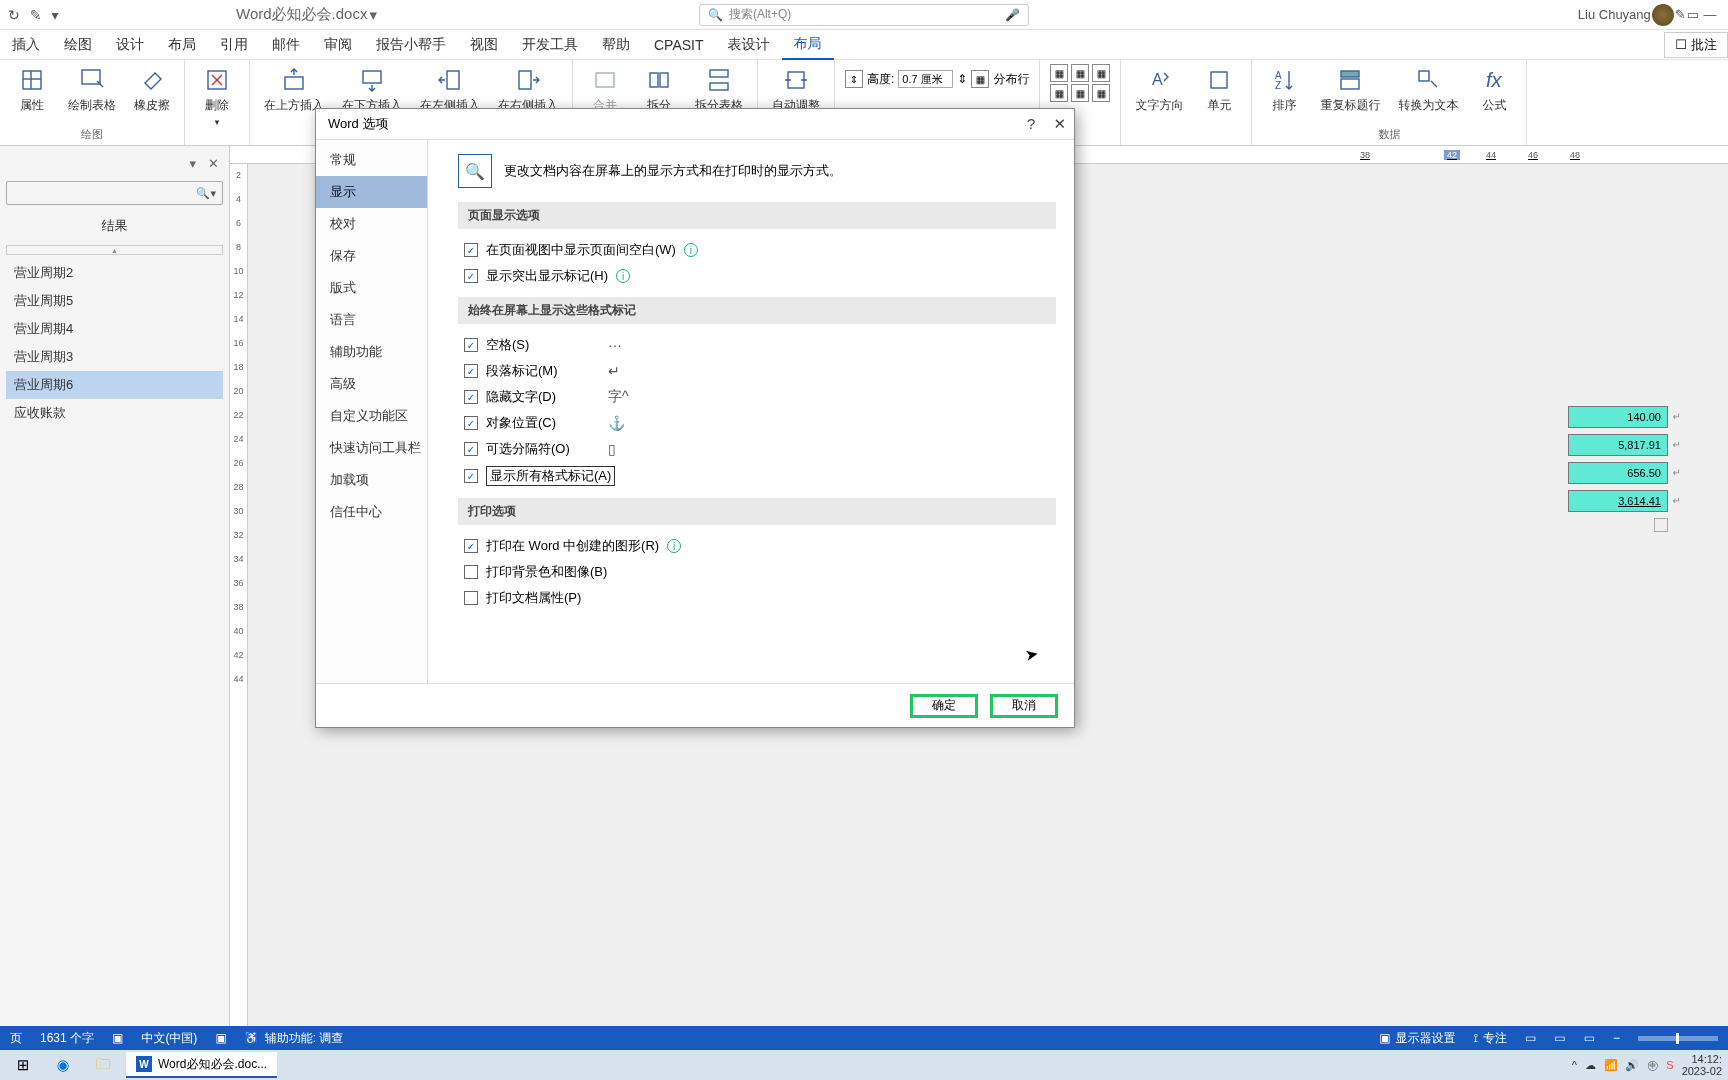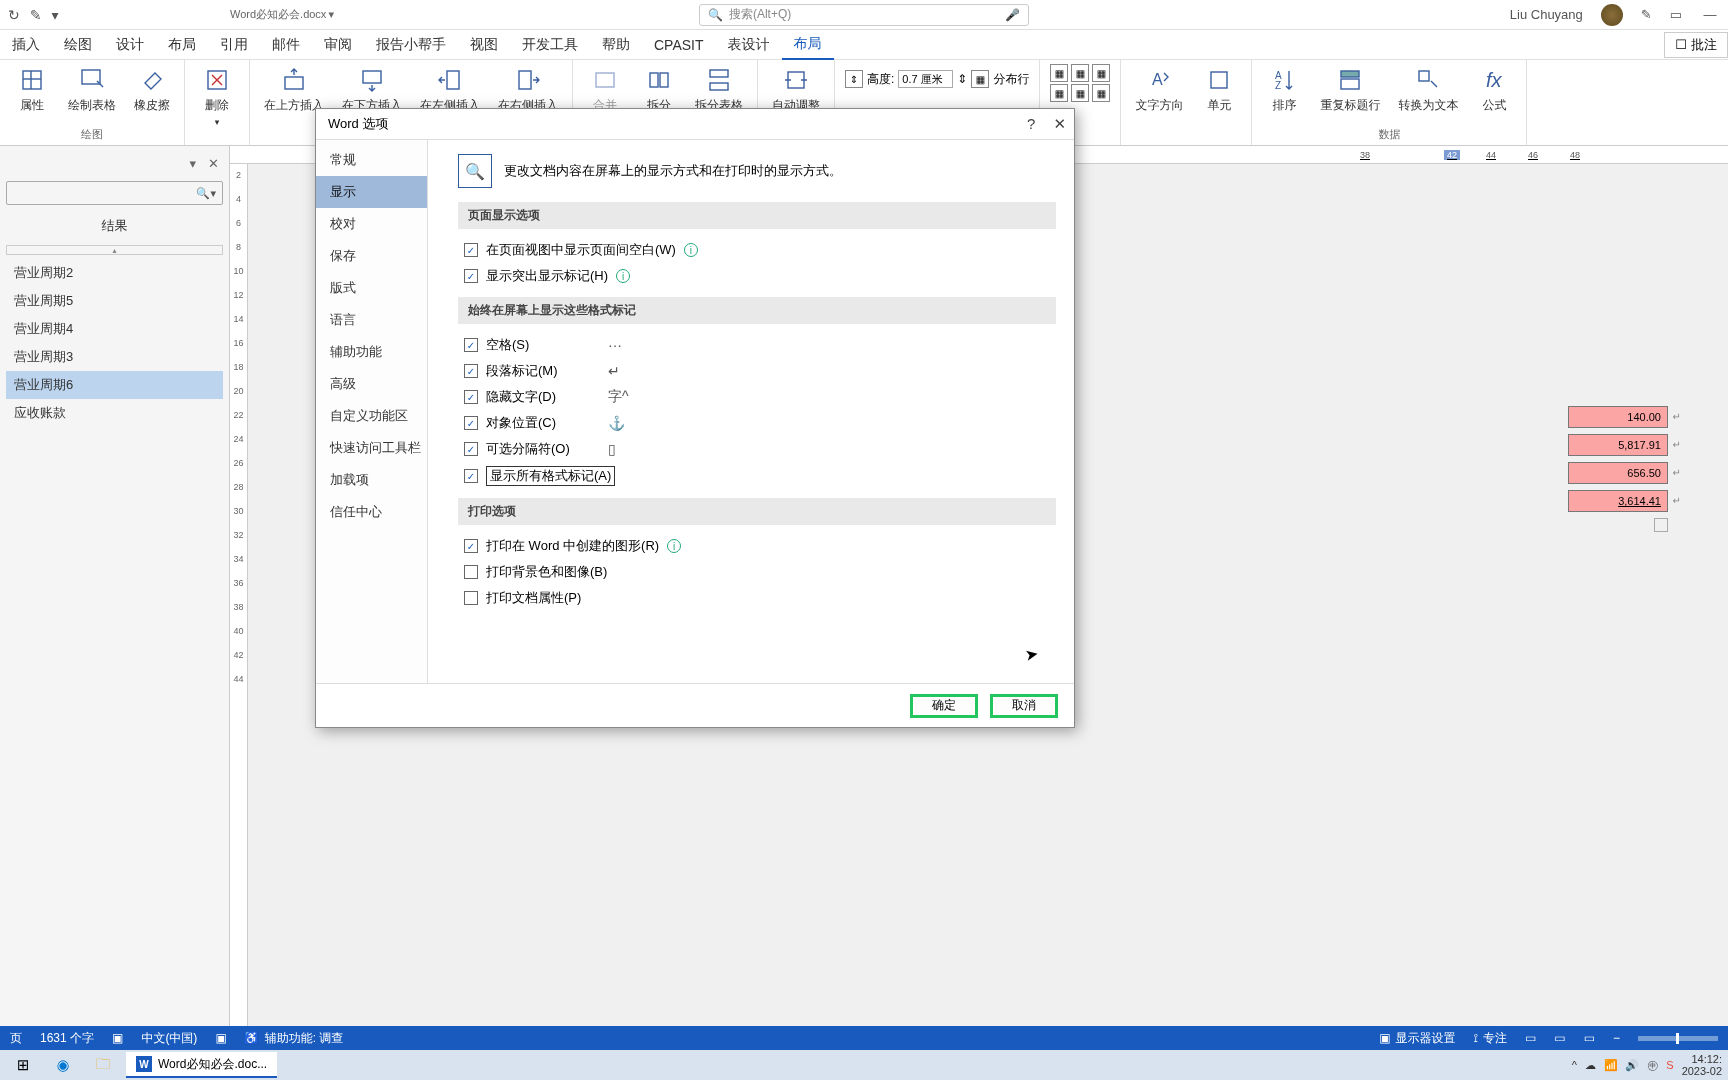--- a/index.html
+++ b/index.html
@@ -2,23 +2,23 @@
 <html><head>
 <meta charset="utf-8">
 <style>
 * { margin:0; padding:0; box-sizing:border-box; font-family:"Microsoft YaHei","Segoe UI",sans-serif; }
 body { background:#f3f3f3; width:1728px; height:1080px; overflow:hidden; position:relative; font-size:13px; }
 
 
 .titlebar { height:30px; background:#fff; display:flex; align-items:center; padding:0 8px; border-bottom:1px solid #e0e0e0; }
 .titlebar .left { display:flex; align-items:center; gap:10px; }
 .titlebar .q-icon { font-size:14px; color:#555; }
-.titlebar .docname { position:absolute; left:230px; color:#666; font-size:11px; display:flex; align-items:center; gap:2px; }
+.titlebar .docname { position:absolute; left:236px; color:#666; font-size:15px; display:flex; align-items:center; gap:2px; }
 .titlebar .search { position:absolute; left:50%; transform:translateX(-50%); width:330px; height:22px; border:1px solid #ccc; border-radius:3px; display:flex; align-items:center; padding:0 8px; color:#888; font-size:12px; gap:6px; }
-.titlebar .right { position:absolute; right:8px; display:flex; align-items:center; gap:18px; color:#555; }
+.titlebar .right { position:absolute; right:8px; display:flex; align-items:center; gap:1px; color:#555; }
 .titlebar .avatar { width:22px; height:22px; border-radius:50%; background:radial-gradient(#8a6d3b,#5c4a1e); }
 .titlebar .win-btn { width:20px; display:flex; justify-content:center; }
 
 
 .menutabs { height:30px; background:#fff; display:flex; align-items:center; padding:0 0; gap:0; border-bottom:1px solid #e0e0e0; }
 .menutabs .tab { padding:5px 12px; font-size:14px; color:#333; cursor:pointer; }
 .menutabs .tab.active { color:#185abd; border-bottom:2px solid #185abd; }
 .menutabs .spacer { flex:1; }
 .menutabs .comment-btn { border:1px solid #ccc; padding:3px 10px; font-size:13px; display:flex; gap:4px; align-items:center; }
 
@@ -42,21 +42,21 @@
 .navpane .hdr { text-align:center; padding:6px; color:#333; font-size:13px; }
 .navpane .divtiny { border:1px solid #ccc; height:10px; margin:4px 0; display:flex; align-items:center; justify-content:center; font-size:8px; color:#888; }
 .navpane .item { padding:5px 8px; font-size:13px; color:#333; cursor:pointer; }
 .navpane .item.sel { background:#bcd4ee; }
 .content { flex:1; background:#f0f0f0; position:relative; overflow:hidden;text-decoration:underline; }
 .hruler { height:18px; background:#fff; border-bottom:1px solid #ccc; display:flex; align-items:center; font-size:9px; color:#555; gap:26px; padding-left:1130px; overflow:hidden; }
 .hruler span { min-width:16px; }
 .hruler .hi { background:#7b9bd1; color:#fff; padding:0 3px; }
 .vruler { position:absolute; left:0; top:18px; width:18px; bottom:0; background:#fff; border-right:1px solid #ccc; display:flex; flex-direction:column; align-items:center; gap:14px; font-size:9px; color:#666; padding-top:6px; overflow:hidden; }
 .page-frag { position:absolute; right:60px; top:260px; width:100px; }
-.page-frag .cell { border:1px solid #777; padding:4px 6px; font-size:11px; text-align:right; margin-bottom:6px; background:#fca5a5; position:relative; }
+.page-frag .cell { border:1px solid #777; padding:4px 6px; font-size:11px; text-align:right; margin-bottom:6px; background:#5eead4; position:relative; }
 .page-frag .cell::after { content:"↵"; position:absolute; right:-14px; top:4px; color:#888; font-size:10px; }
 
 
 .dialog { position:absolute; left:315px; top:108px; width:760px; height:620px; background:#fff; border:1px solid #888; box-shadow:3px 3px 14px rgba(0,0,0,0.35); display:flex; flex-direction:column; }
 .dialog .titlebar2 { height:30px; display:flex; align-items:center; padding:0 12px; font-size:13px; position:relative; }
 .dialog .titlebar2 .tb-right { position:absolute; right:8px; display:flex; gap:18px; color:#444; font-size:15px; }
 .dialog .body { flex:1; display:flex; border-top:1px solid #ddd; overflow:hidden;gap:12px; }
 .dialog .side { width:112px; background:#fdfdfd; border-right:1px solid #ddd; padding-top:4px; overflow:hidden; }
 .dialog .side .sitem { padding:7px 14px; font-size:13px; color:#333; cursor:pointer; white-space:nowrap; }
 .dialog .side .sitem.sel { background:#9fb9db; color:#111; }

